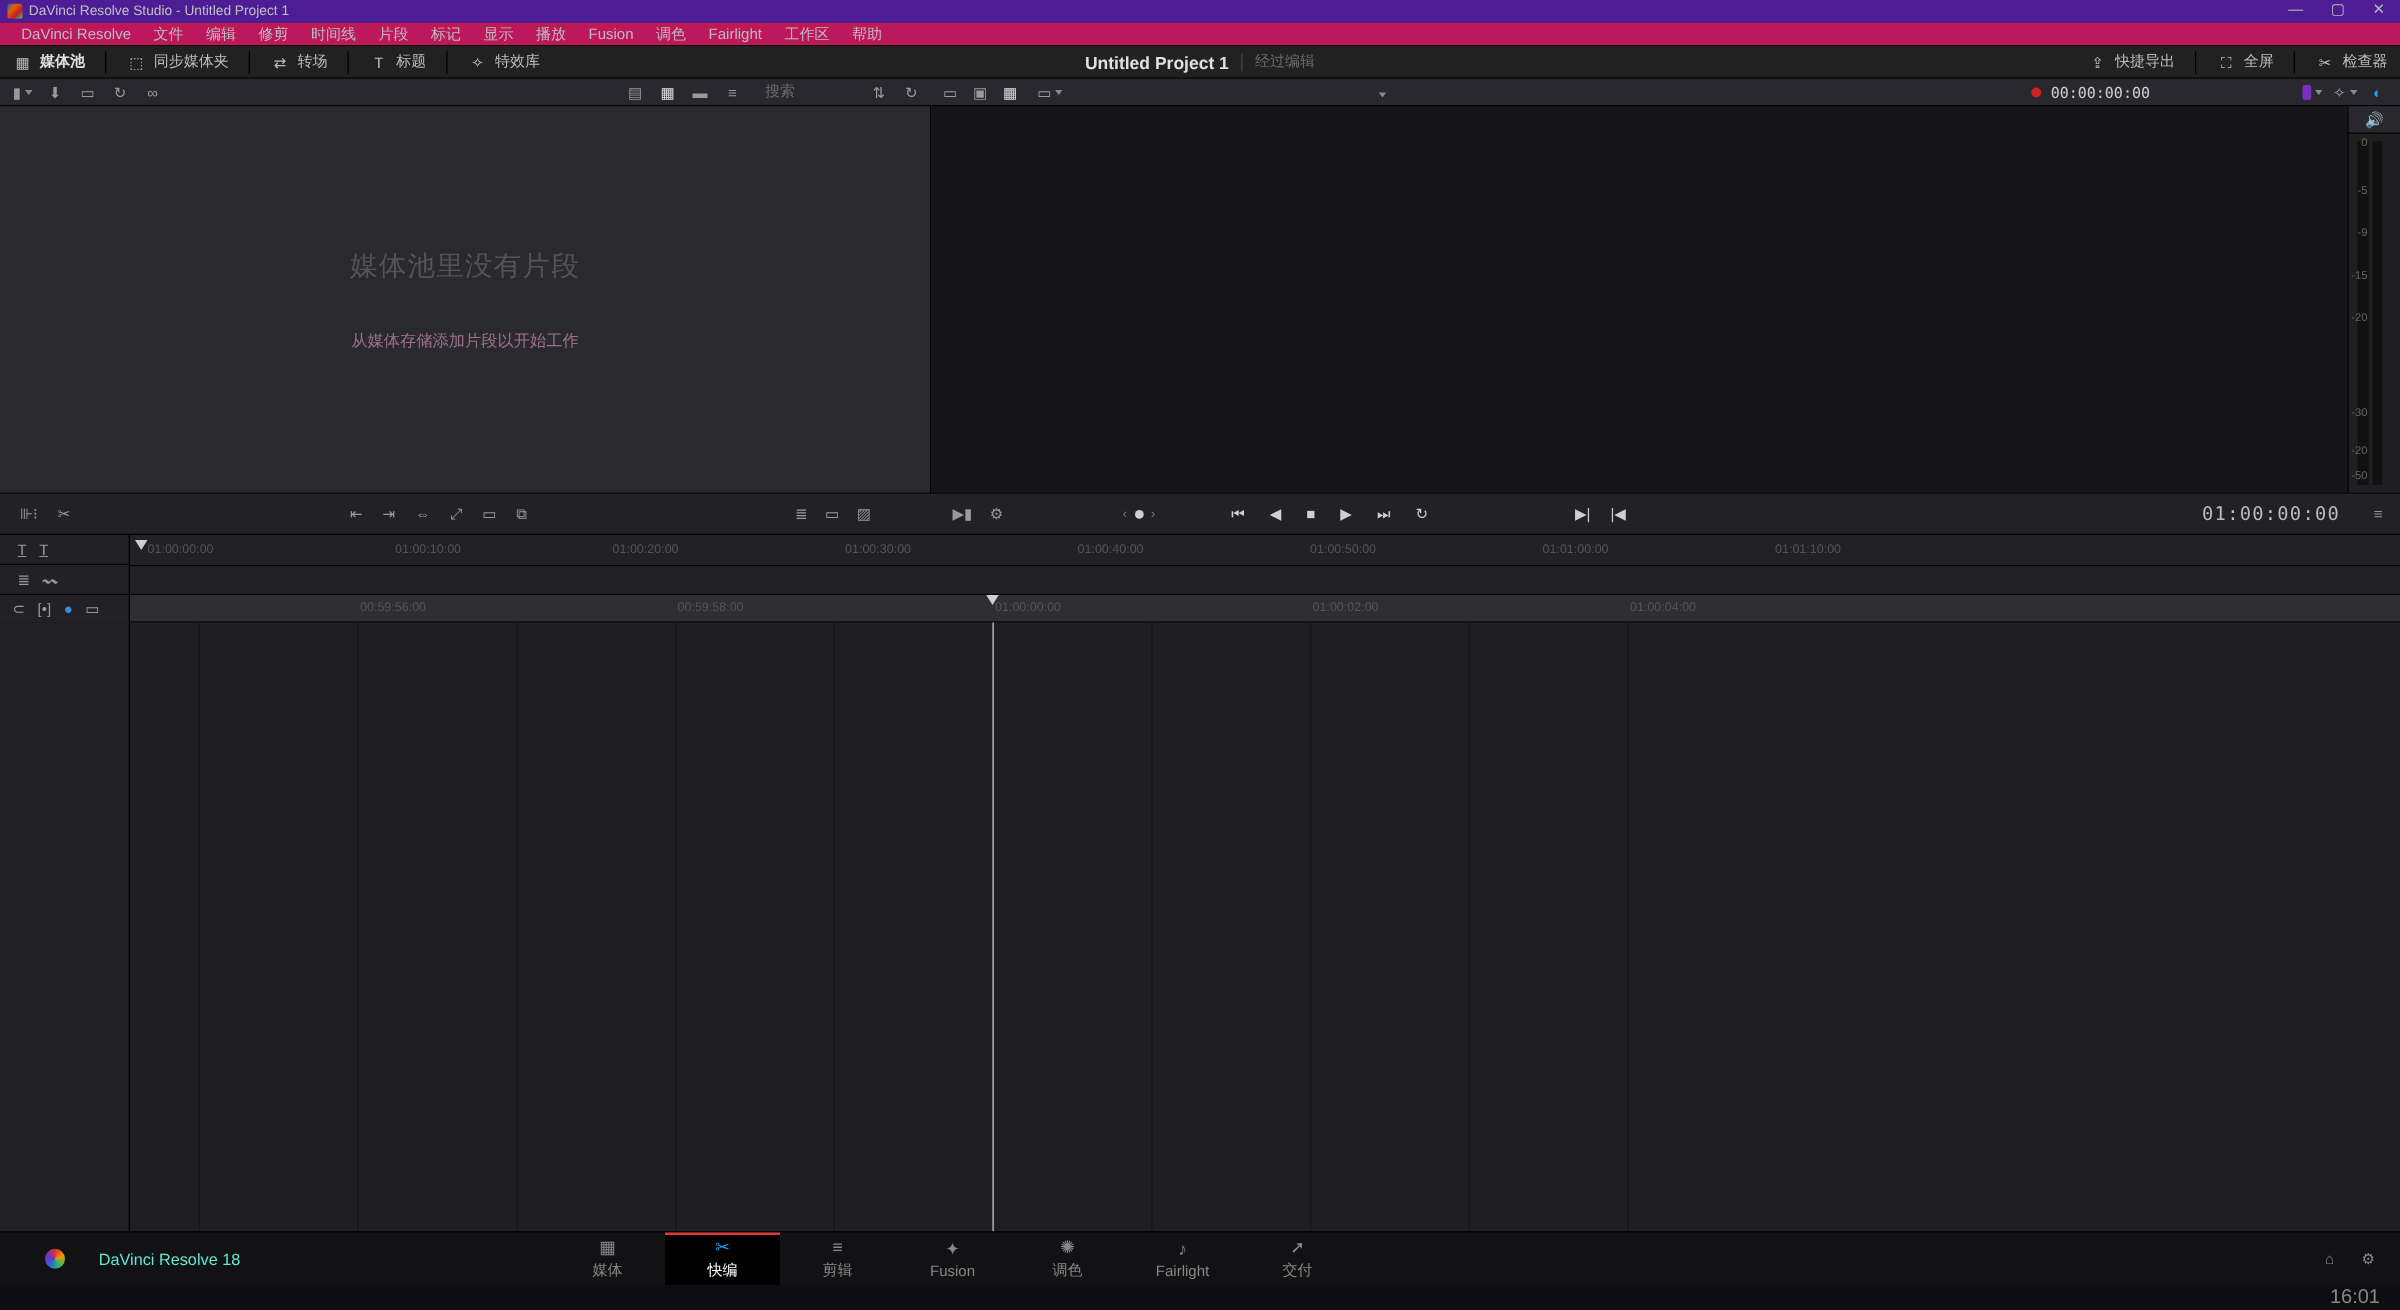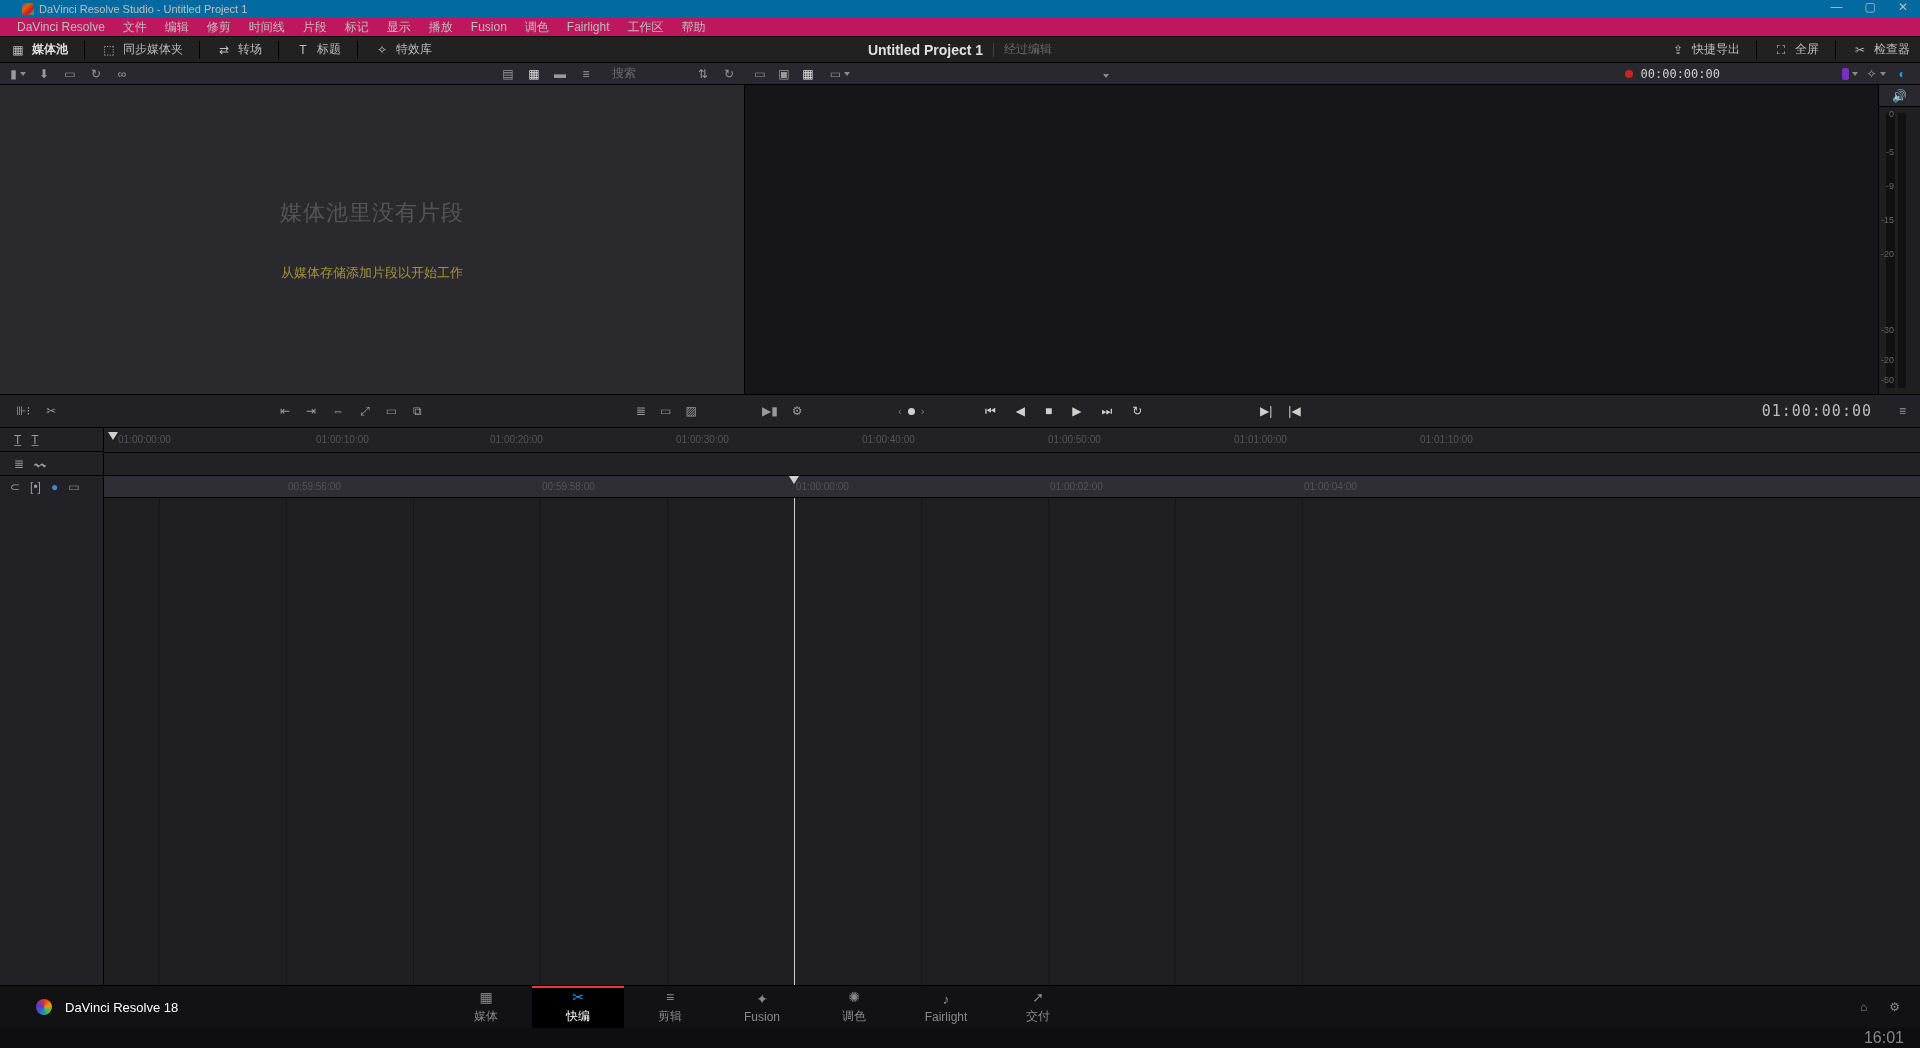--- a/index.html
+++ b/index.html
@@ -1,19 +1,19 @@
 <!DOCTYPE html>
 <html><head>
 <meta charset="utf-8">
 <style>
 * { margin: 0; padding: 0; box-sizing: border-box; font-family: "Microsoft YaHei", Arial, sans-serif; }
 html, body { width: 1920px; height: 1048px; background: #1f1f1f; color: #a0a0a0; font-size: 12px; overflow: hidden; user-select: none; }
 
 
-.titlebar { height: 18px; background: #0369a1; display: flex; align-items: center; padding: 0 22px; position: relative; }
+.titlebar { height: 18px; background: #4c1d95; display: flex; align-items: center; padding: 0 6px; position: relative; }
 .titlebar .appicon { width: 12px; height: 12px; background: linear-gradient(135deg,#1a5fb4,#e66100,#c01c28,#33d17a); border-radius: 2px; margin-right: 5px; }
 .titlebar .title-text { color: #c0c0c0; font-size: 11px; }
 .titlebar .win-controls { position: absolute; right: 4px; top: 0; display: flex; gap: 22px; padding-right: 8px; }
 .titlebar .win-controls span { color: #bbb; font-size: 12px; cursor: pointer; }
 
 
 .menubar { height: 19px; background: #be185d; display: flex; align-items: center; padding-left: 8px; border-bottom: 1px solid #000; }
 .menubar .menu-item { color: #bdbdbd; font-size: 12px; padding: 0 9px; cursor: pointer; }
 
 
@@ -35,21 +35,21 @@
 .st-search { flex: 1; color: #6a6a6a; font-size: 12px; margin-left: 8px; }
 .st-right { position: absolute; right: 10px; display: flex; align-items: center; gap: 10px; }
 .chev-down::after { content: ""; border-left: 3px solid transparent; border-right: 3px solid transparent; border-top: 4px solid #8a8a8a; display: inline-block; margin-left: 3px; }
 
 
 .upper-split { display: flex; height: 310px; border-bottom: 1px solid #000; }
 .media-panel { width: 745px; background: #2a2a2e; display: flex; flex-direction: column; border-right: 1px solid #000; position: relative; }
 .media-header { height: 18px; padding: 4px 9px 0; color: #bdbdbd; font-size: 11px; }
 .media-empty { flex: 1; display: flex; flex-direction: column; align-items: center; justify-content: center; gap: 36px; opacity: .55; }
 .media-empty .big { font-size: 22px; color: #777; letter-spacing: 1px; }
-.media-empty .small { font-size: 13px; color: #fde047; }
+.media-empty .small { font-size: 13px; color: #f9a8d4; }
 
 .viewer-panel { flex: 1; background: #16161a; position: relative; }
 
 .meter-panel { width: 42px; background: #1f1f22; border-left: 1px solid #000; position: relative; }
 .meter-speaker { width: 42px; height: 22px; display: flex; align-items: center; justify-content: center; color: #bbb; background:#28282e; border-bottom:1px solid #000;}
 .meter-scale { position: relative; height: calc(100% - 22px); }
 .meter-tick { position: absolute; right: 26px; font-size: 9px; color: #666; }
 .meter-bars { position: absolute; bottom: 6px; left: 7px; width: 20px; top: 6px; display: flex; gap: 3px; }
 .meter-bars div { flex: 1; background: #111; }
 
@@ -87,21 +87,21 @@
 
 
 .tl-body { display:flex; height: calc(100% - 18px - 19px - 26px - 22px - 310px - 33px - 48px - 22px - 43px - 20px); }
 .tl-left { width:104px; background:#212126; border-right:1px solid #000; }
 .tl-tracks { flex:1; background:#1f1f22; position:relative; }
 .tl-tracks .vgrid { position:absolute; top:0; bottom:0; width:1px; background:#17171a; }
 .tl-tracks .playhead { position:absolute; top:0; bottom:0; left:689.5px; width:1px; background:#cfcfcf; }
 
 
 .page-tabs { height: 43px; background: #121214; display: flex; align-items: stretch; border-top: 1px solid #000; position:relative; }
-.page-tabs .brand { position:absolute; left:36px; top:0; bottom:0; display:flex; align-items:center; gap:13px; color:#ffffff; font-size:13px; }
+.page-tabs .brand { position:absolute; left:36px; top:0; bottom:0; display:flex; align-items:center; gap:27px; color:#5eead4; font-size:13px; }
 .brand-icon { width:16px; height:16px; border-radius:50%; background: conic-gradient(#d33,#e90,#3b6,#36c,#63c,#d33); }
 .page-tabs .tabs { margin-left:440px; display:flex; }
 .page-tab { width:92px; display:flex; flex-direction:column; align-items:center; justify-content:center; gap:3px; color:#888; cursor:pointer; font-size:12px; }
 .page-tab.active { background:#000; color:#fff; }
 .page-tab.active .pic { color:#1f9cf0; }
 .page-tab .pic { font-size:14px; color:#888; }
 .page-tab.active::before { content:""; position:absolute; top:0; height:2px; width:92px; background:#e5383b; }
 .page-tabs .right-ic { position:absolute; right:20px; top:0; bottom:0; display:flex; align-items:center; gap:22px; color:#888; }
 
 

